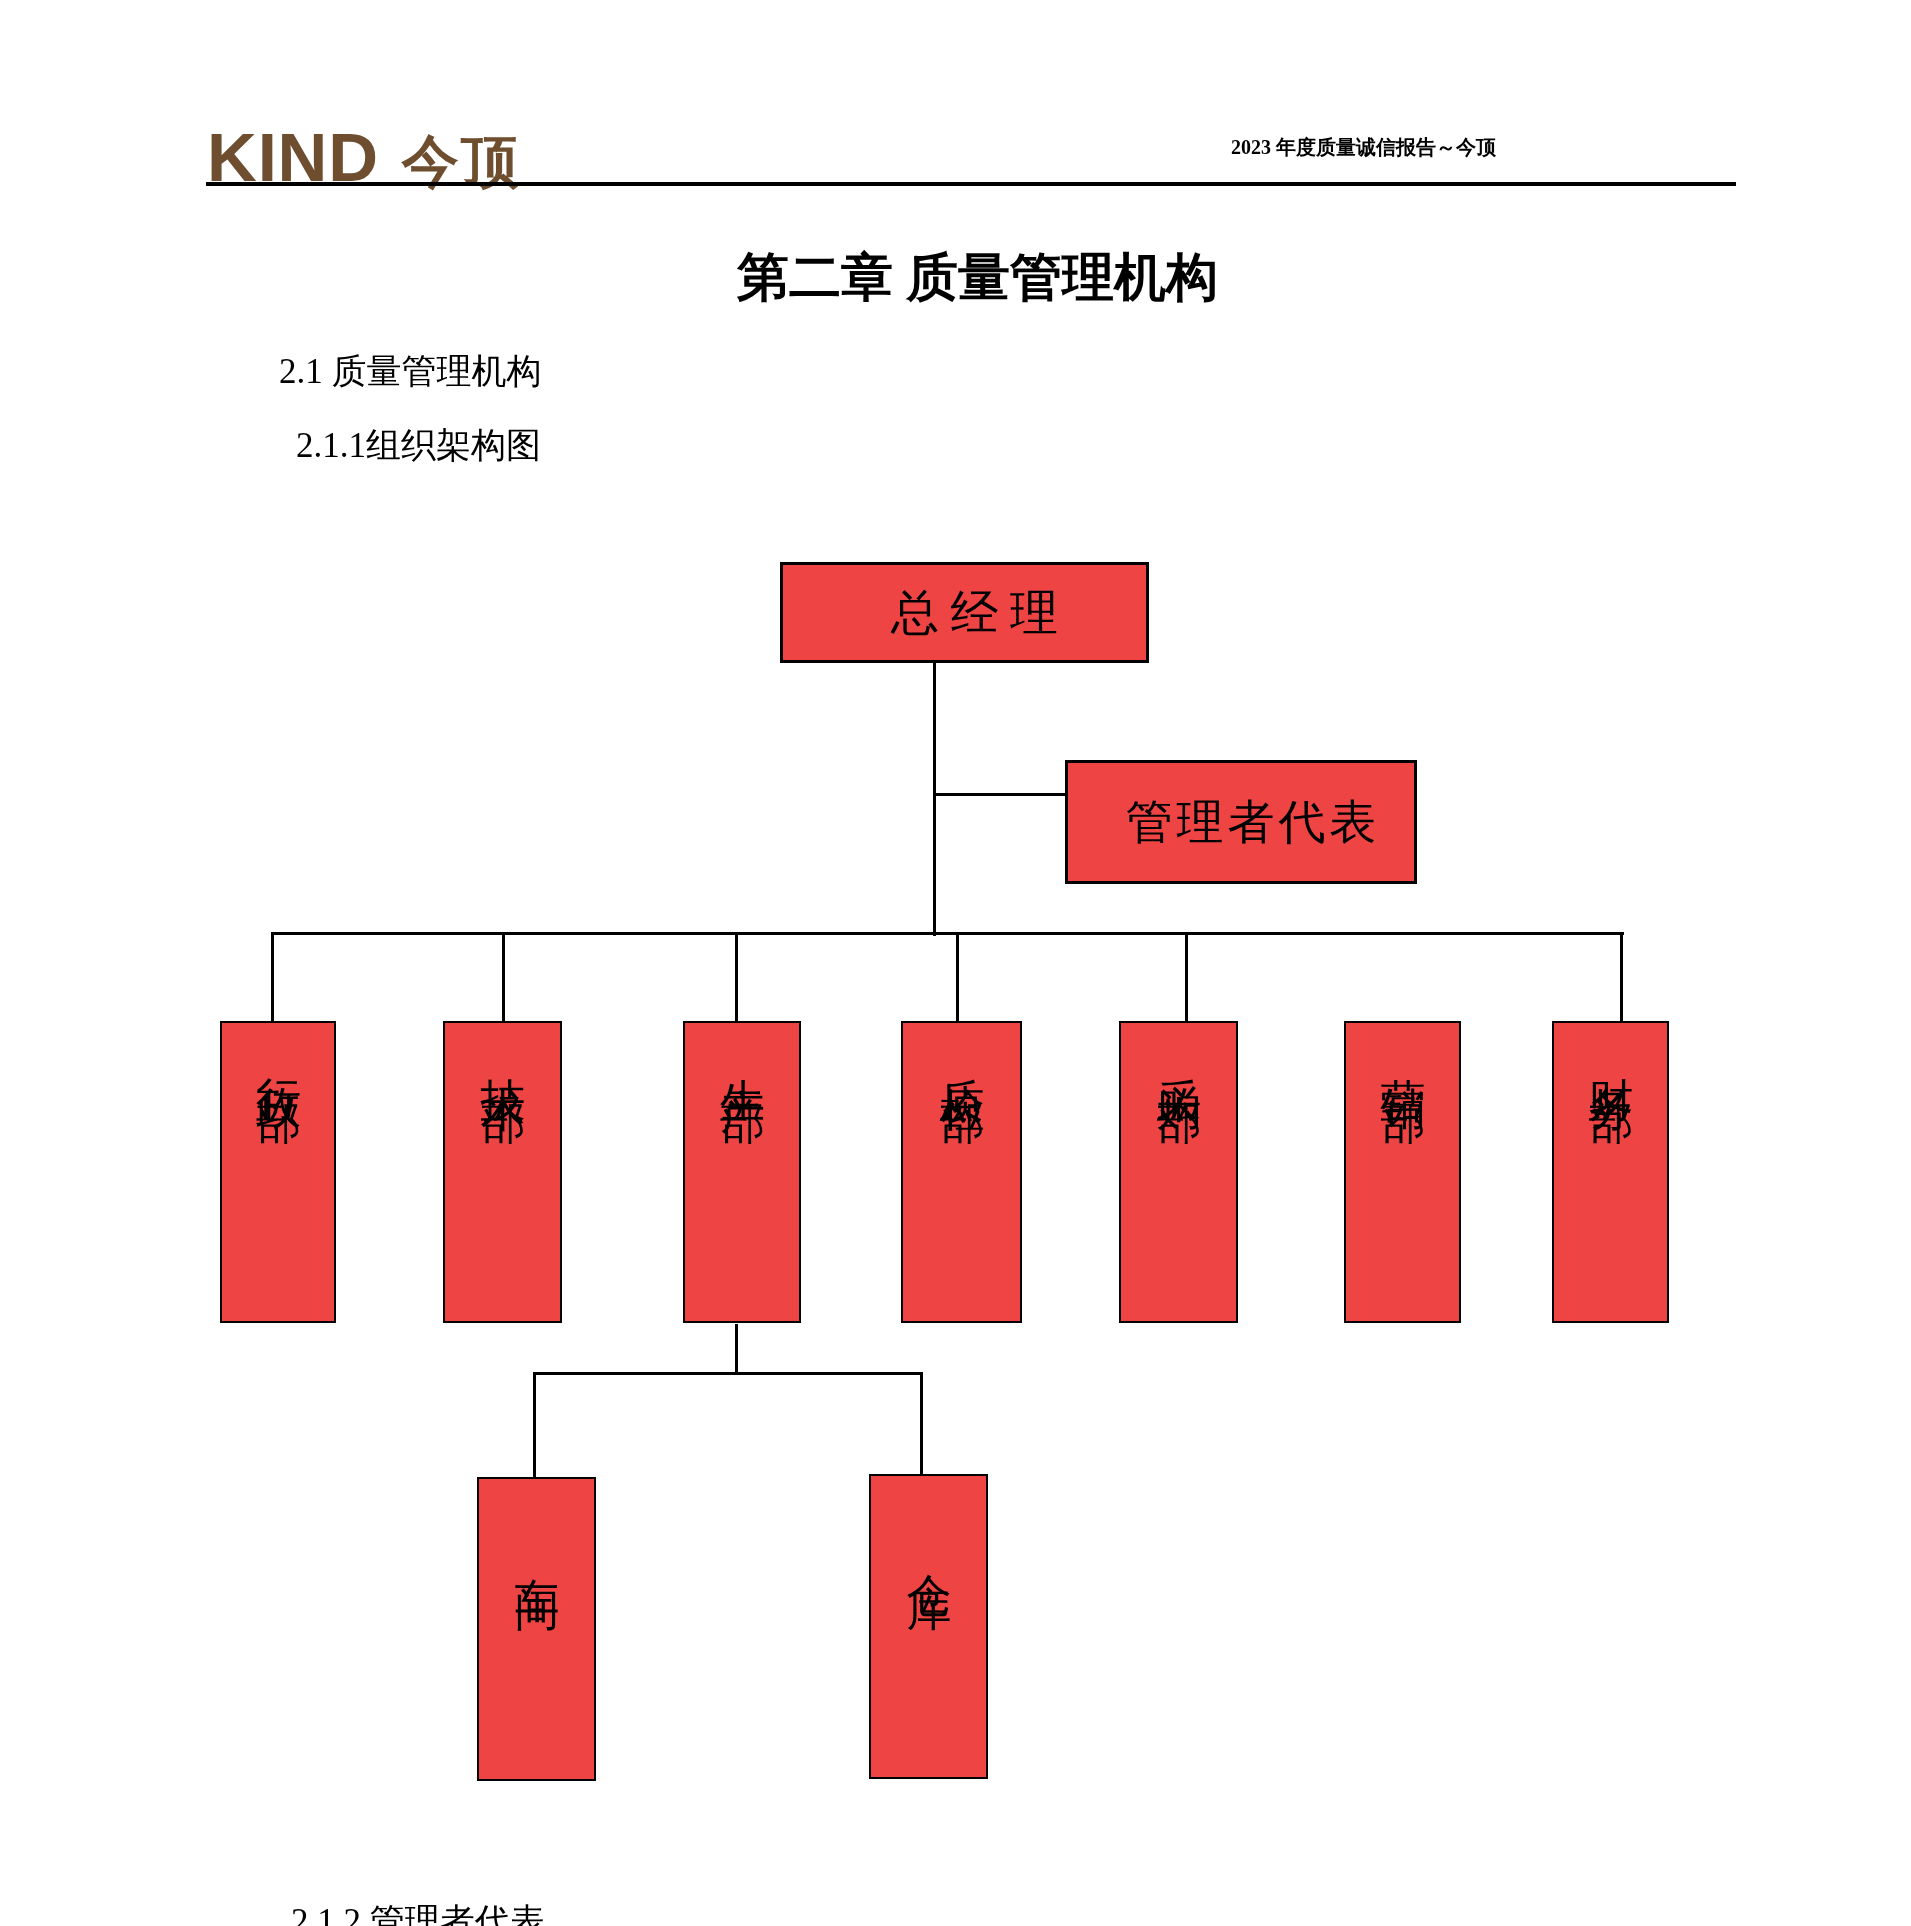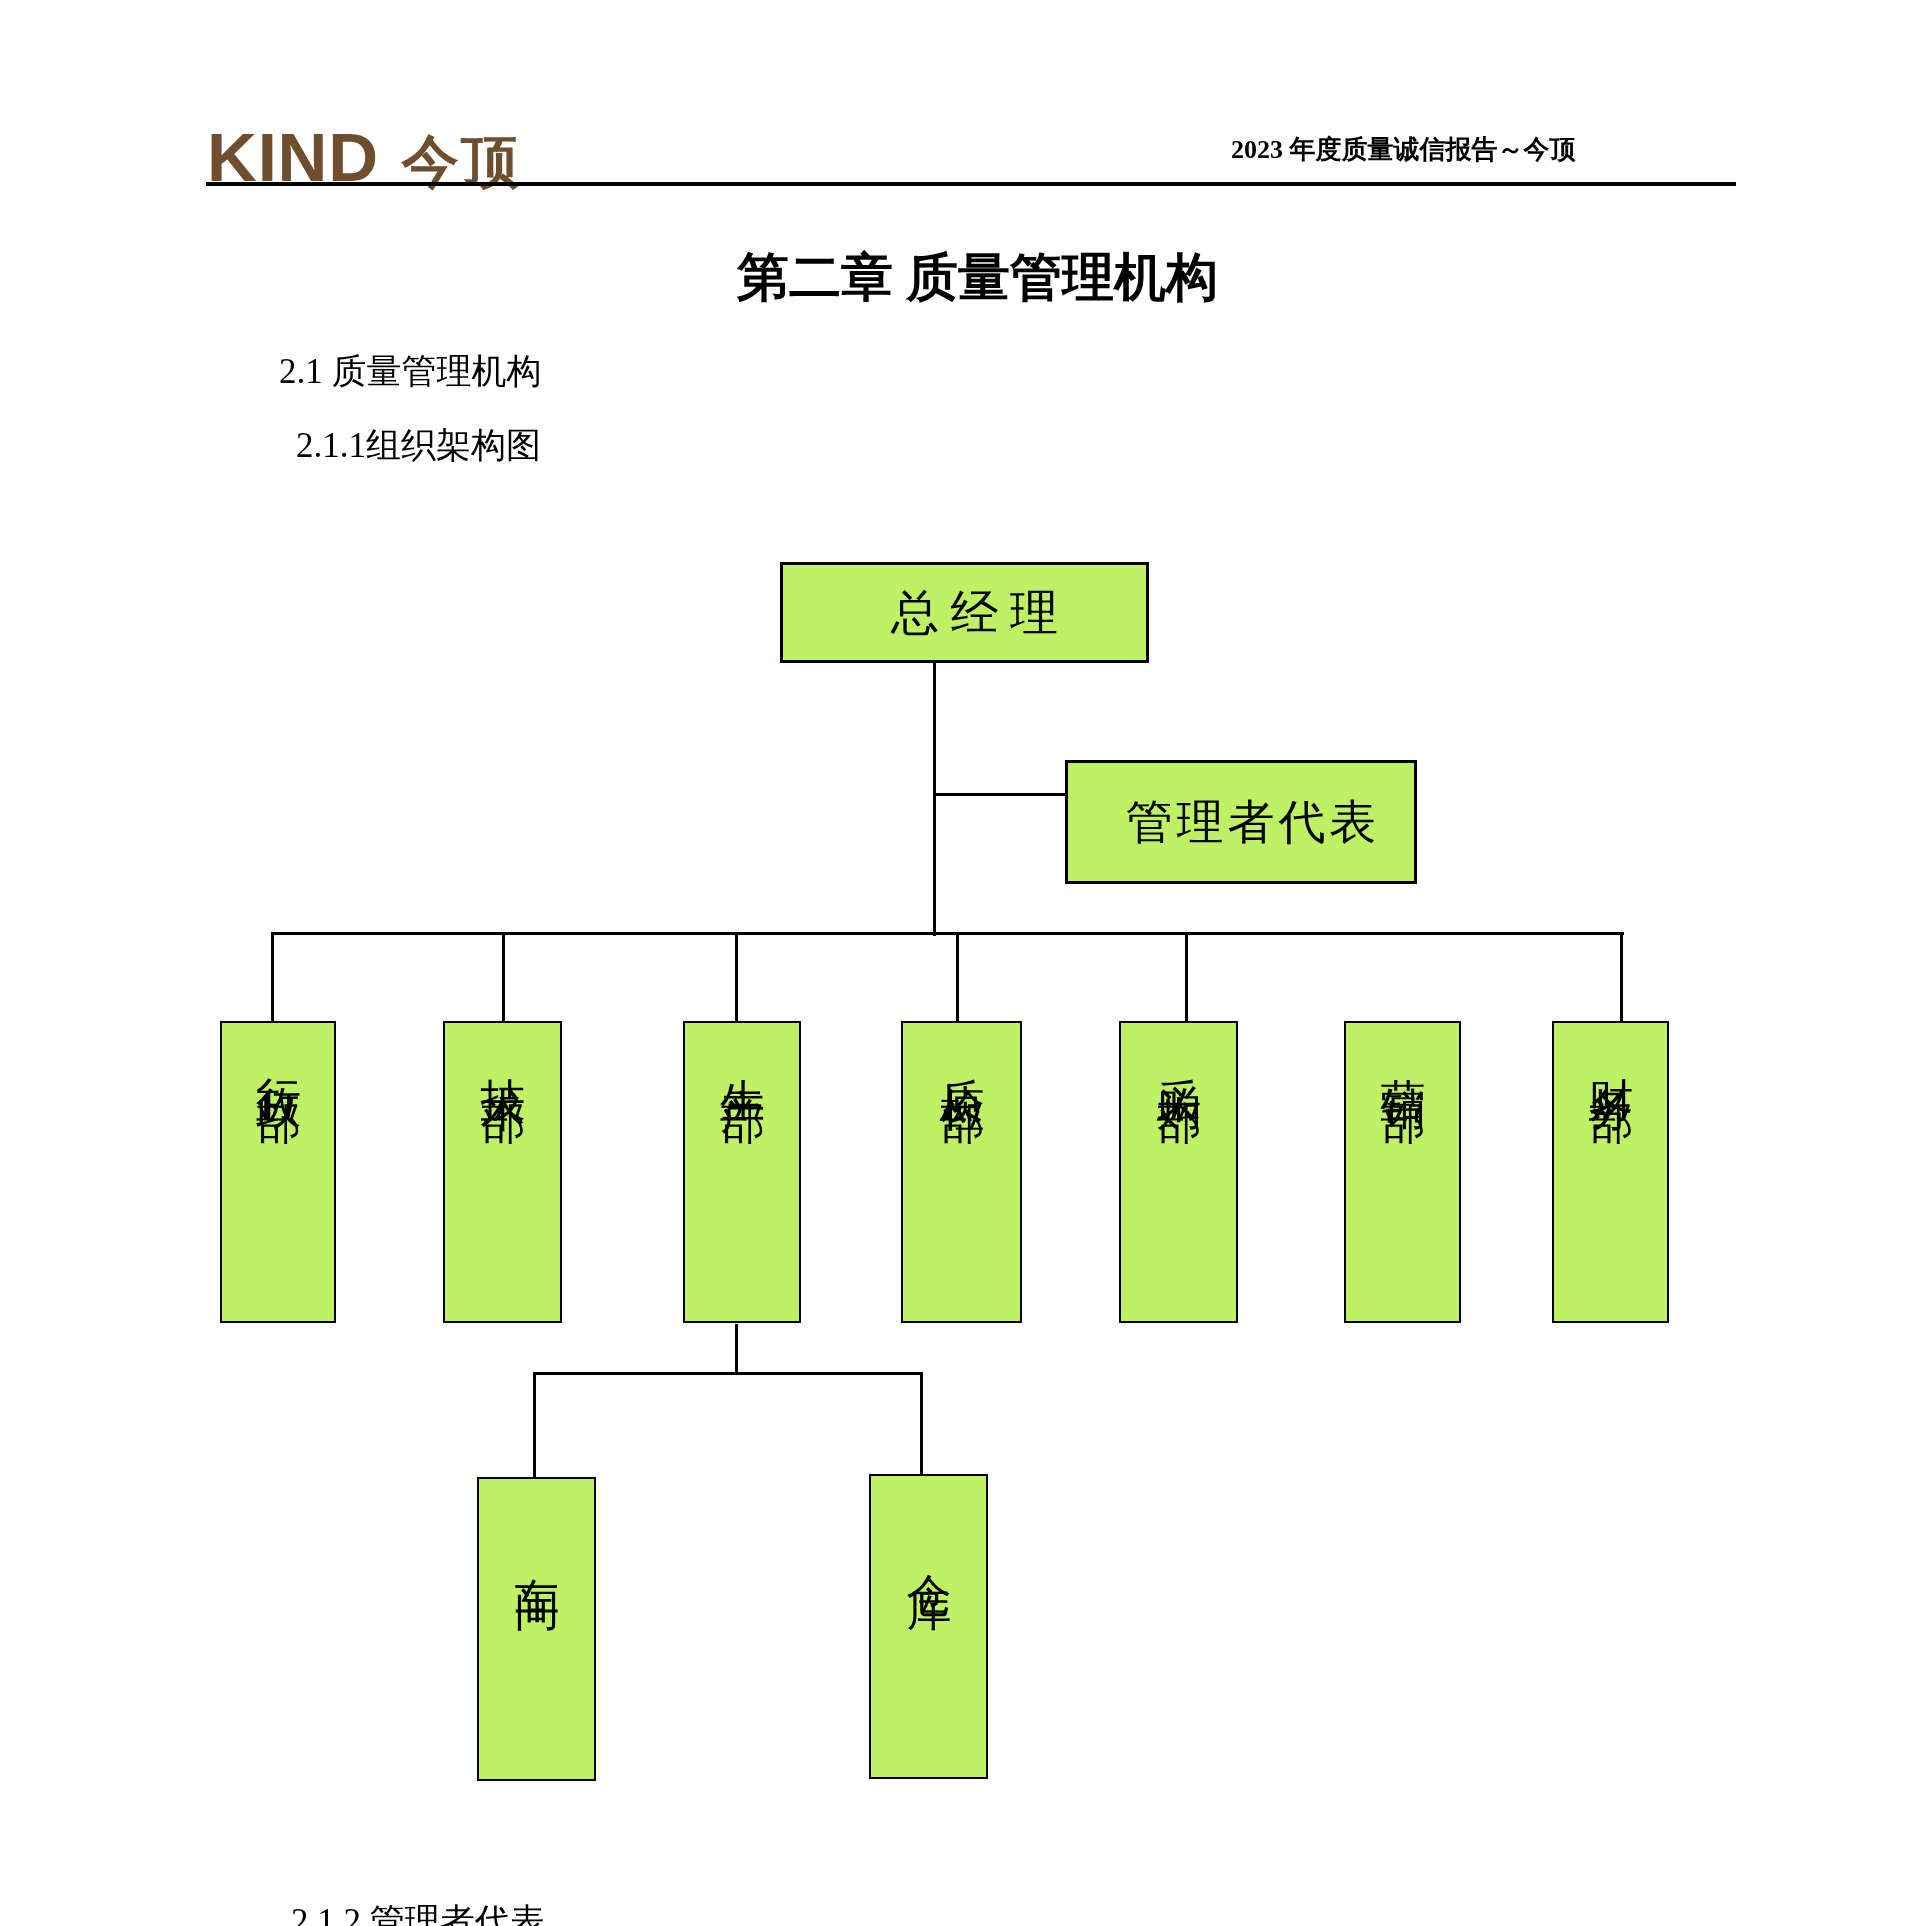--- a/index.html
+++ b/index.html
@@ -17,34 +17,34 @@
   
   .logo{
     position:absolute;left:207px;top:123px;
     font-family:"Liberation Sans","DejaVu Sans",sans-serif;
     font-weight:bold;color:#6E4E2F;white-space:nowrap;line-height:1;
   }
   .logo .latin{font-size:69px;letter-spacing:0.8px;}
   .logo .cjk{font-size:57px;letter-spacing:2.3px;margin-left:23px;}
   .header-right{
     position:absolute;left:1231px;top:137px;
-    font-size:26px;font-weight:bold;line-height:1;white-space:nowrap;
+    font-size:20px;font-weight:bold;line-height:1;white-space:nowrap;
   }
   .rule{position:absolute;left:206px;top:182px;width:1530px;height:3.9px;background:#000;}
   
   .chapter-title{
     position:absolute;left:737px;top:251px;
     font-size:52px;font-weight:bold;line-height:1.05;white-space:nowrap;
   }
   .h-s21 {position:absolute;left:279px;top:354px;font-size:35px;line-height:1;white-space:nowrap;}
   .h-s211{position:absolute;left:296px;top:428px;font-size:35px;line-height:1;white-space:nowrap;}
   .h-s212{position:absolute;left:291px;top:1904px;font-size:35px;line-height:1;white-space:nowrap;}
   
   .box{
-    position:absolute;border:2.7px solid #000;background:#bef264;
+    position:absolute;border:2.7px solid #000;background:#ef4444;
     box-sizing:border-box;
     padding-left:20px;
   }
   .box-top{border-width:3.1px;display:flex;align-items:center;justify-content:center;}
   .box-root-label{font-size:48px;letter-spacing:11.6px;padding-left:11.6px;white-space:nowrap;line-height:1;}
   .box-rep-label{font-size:47px;letter-spacing:3.9px;padding-left:3.9px;white-space:nowrap;line-height:1;}
   .vtext{
     position:absolute;left:50%;transform:translateX(-50%);
     writing-mode:vertical-rl;text-orientation:upright;
     font-size:45px;letter-spacing:10px;line-height:1;white-space:nowrap;

